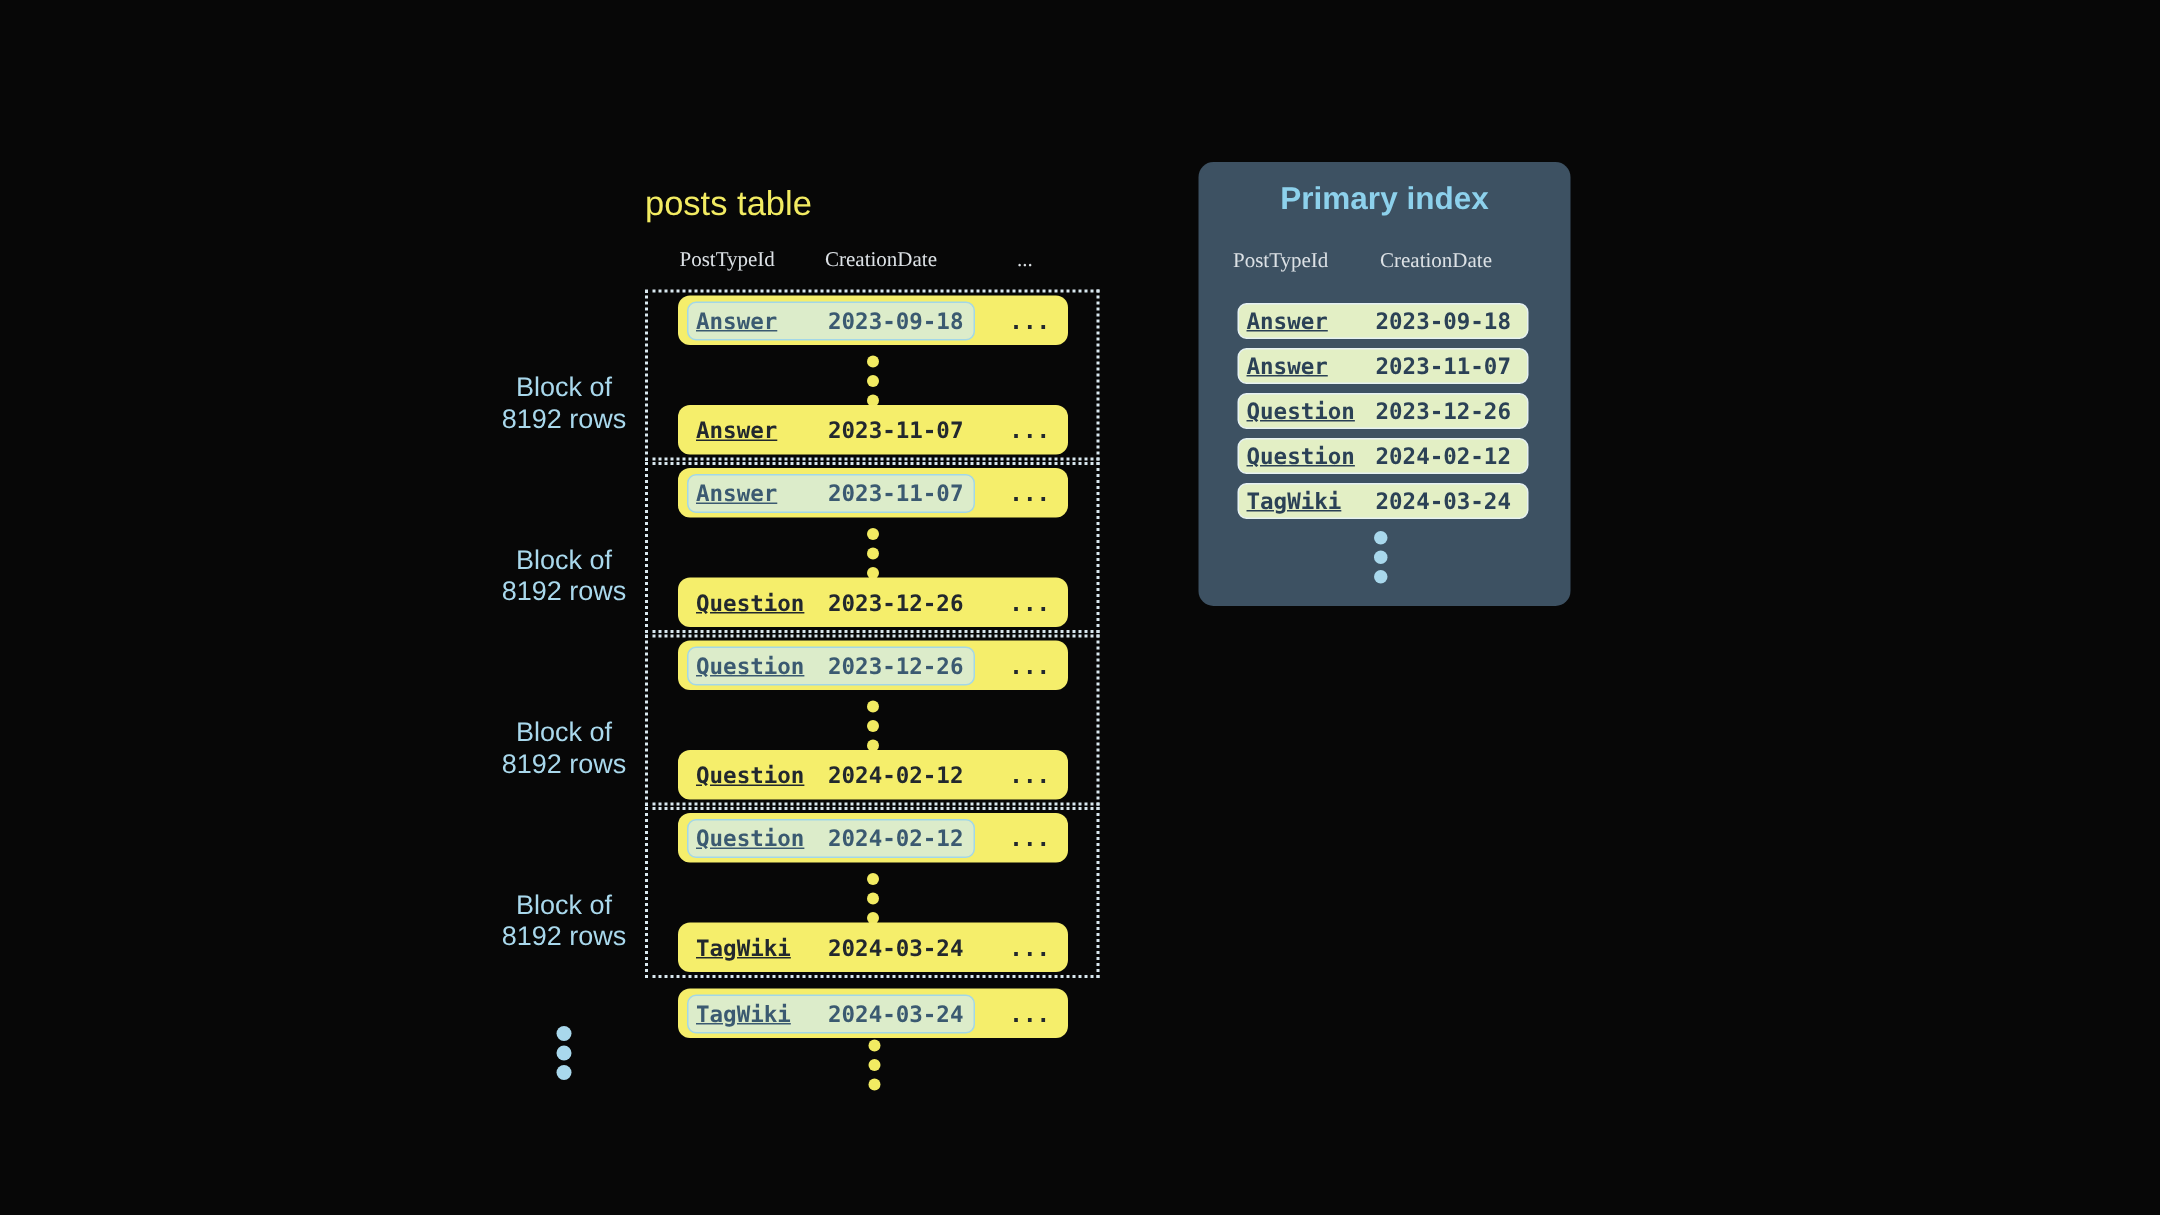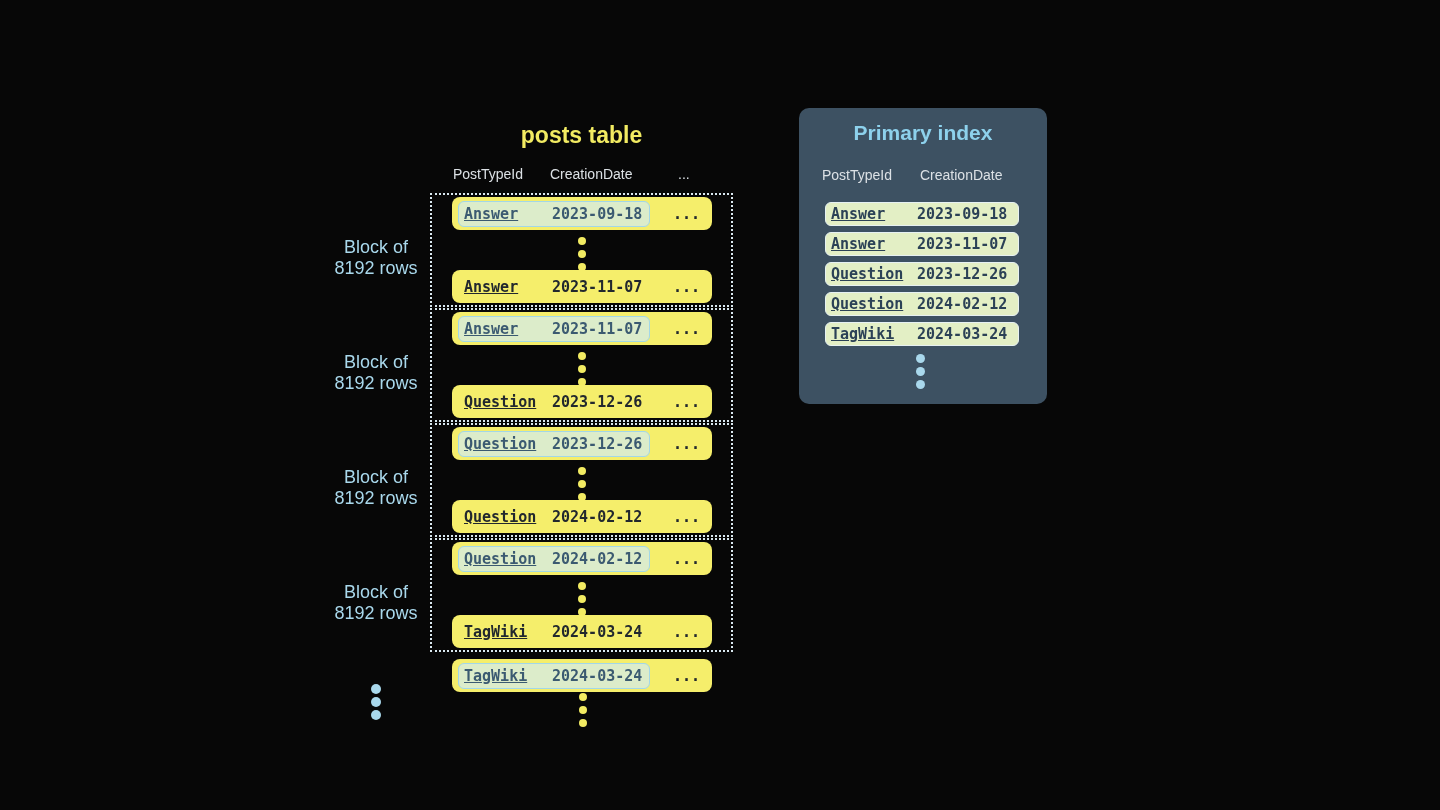--- a/index.html
+++ b/index.html
@@ -16,32 +16,32 @@
     --index-row-border:#e6f1f2;
     --index-row-text:#2b4156;
     --header-text:#dce1e5;
     --light-blue:#a9d8ec;
     --dotted-border:#d9e8ef;
   }
   *{margin:0;padding:0;box-sizing:border-box;}
   html,body{background:#000;}
   body{font-family:"Liberation Sans","DejaVu Sans",sans-serif;}
   .canvas{position:relative;width:1440px;height:810px;background:var(--background);overflow:hidden;}
-  .mono{font-family:Liberation Sans, sans-serif;align-items:flex-end;}
+  .mono{font-family:Liberation Serif, serif;align-items:flex-end;}
 
   
-  .posts-title{position:absolute;left:430px;top:122px;width:303px;text-align:center;
-    font-size:23px;font-weight:700;color:var(--yellow);}
+  .posts-title{position:absolute;left:430px;top:122px;width:303px;
+    font-size:23px;font-weight:400;color:var(--yellow);}
   .posts-headers{position:absolute;left:453px;top:166px;display:flex;
     font-size:14px;color:var(--header-text);}
   .posts-headers .h1{width:97px;}
   .posts-headers .h2{width:128px;}
 
   .block{position:absolute;left:286px;width:447px;height:114px;}
-  .block-label{position:absolute;left:0;top:44px;width:180px;text-align:center;
+  .block-label{position:absolute;left:0;top:55px;width:180px;text-align:center;
     color:var(--light-blue);font-size:18px;line-height:21px;}
   .frame{position:absolute;left:144px;top:0;width:303px;height:114px;
     border:2px dotted var(--dotted-border);}
 
   .t-row{position:absolute;left:20px;width:260px;height:33px;background:var(--row-yellow);
     border-radius:8px;display:flex;align-items:center;padding-left:6px;}
   .t-row.first{top:2px;}
   .t-row.last{bottom:2px;}
   .t-row.floating{position:absolute;left:452px;top:659px;}
   .pill,.cells{display:flex;align-items:center;height:26px;padding:0 5px;border-radius:6px;

